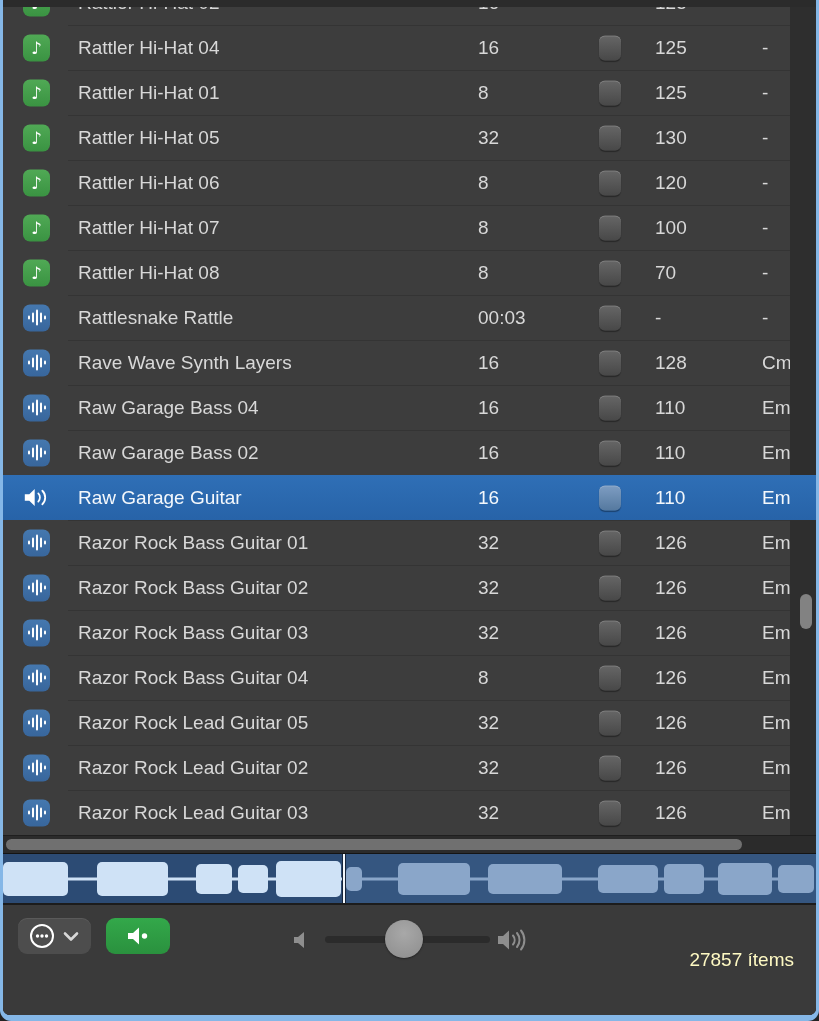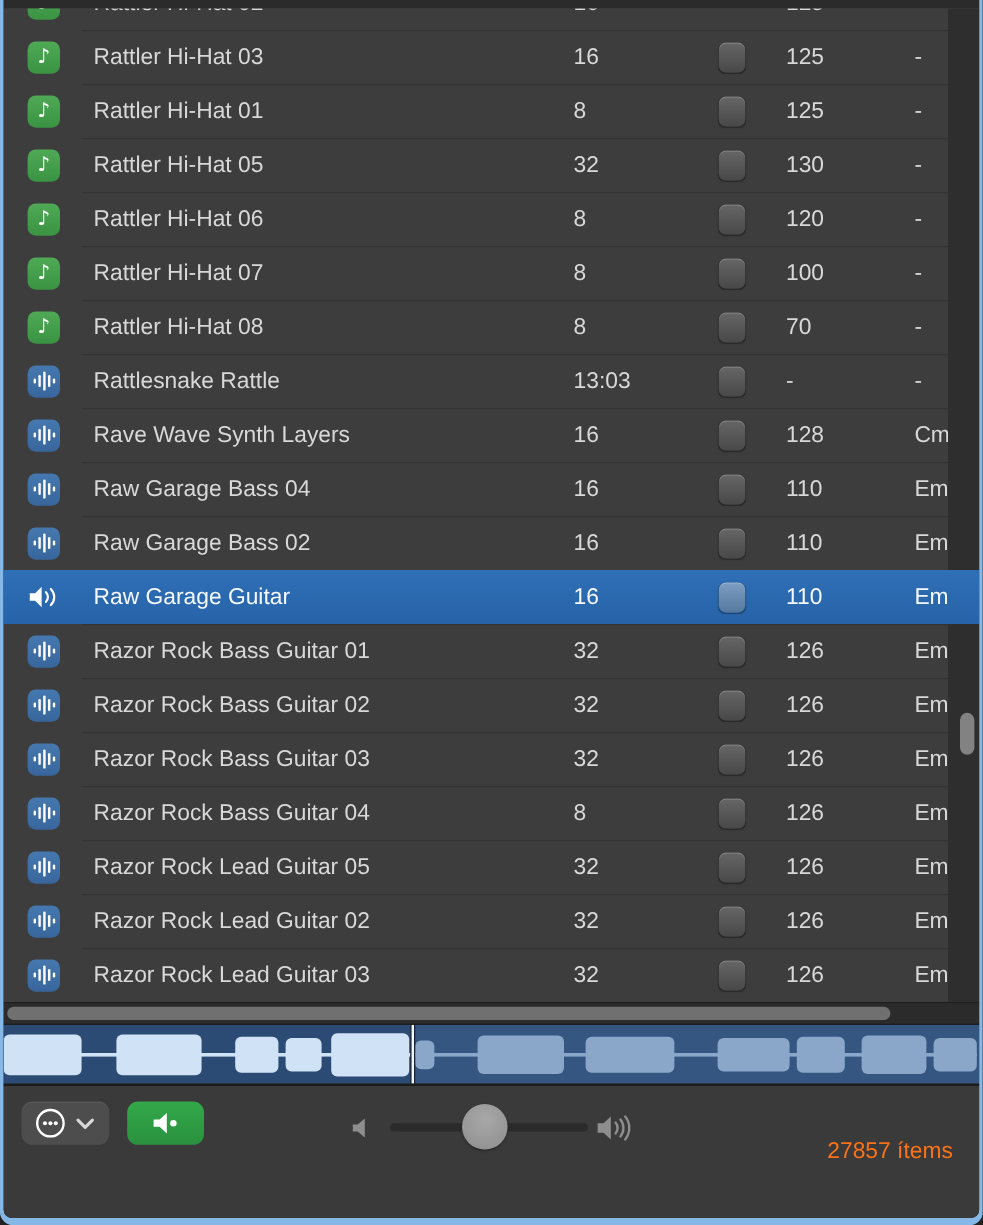--- a/index.html
+++ b/index.html
@@ -68,21 +68,21 @@
                display:flex;align-items:center;justify-content:center;}
   .btn-preview{position:absolute;left:103px;top:13px;width:64px;height:36px;border-radius:9px;
                background:linear-gradient(#33a84a,#2a913e);display:flex;align-items:center;justify-content:center;}
   .spk-quiet{position:absolute;left:290px;top:26px;}
   .vtrack{position:absolute;left:322px;top:31px;width:165px;height:7px;border-radius:4px;background:#2b2b2b;}
   .vthumb-slider{position:absolute;left:381px;top:15px;width:38px;height:38px;border-radius:50%;
                  background:radial-gradient(circle at 50% 35%,#a8a8a8,#8d8d8d);
                  box-shadow:0 1px 2px rgba(0,0,0,.4);}
   .spk-loud{position:absolute;left:494px;top:22px;}
   .items{position:absolute;right:22px;top:50%;transform:translateY(-50%);
-         color:#f97316;font-size:19px;}
+         color:#fef9c3;font-size:19px;}
 </style>
 </head>
 <body>
 
 <div class="window">
   <div class="content">
 
     <div class="topstrip"></div>
 
 
@@ -92,21 +92,21 @@
           <div class="row">
             <span class="ricon note">♪</span>
             <span class="cell c-name">Rattler Hi-Hat 02</span>
             <span class="cell c-beats">16</span>
             <span class="cell c-tempo">125</span>
             <span class="cell c-key">-</span>
           </div>
         </div>
         <div class="row">
           <span class="ricon note">♪</span>
-          <span class="cell c-name">Rattler Hi-Hat 03</span>
+          <span class="cell c-name">Rattler Hi-Hat 04</span>
           <span class="cell c-beats">16</span>
           <span class="cb"></span>
           <span class="cell c-tempo">125</span>
           <span class="cell c-key">-</span>
         </div>
         <div class="row">
           <span class="ricon note">♪</span>
           <span class="cell c-name">Rattler Hi-Hat 01</span>
           <span class="cell c-beats">8</span>
           <span class="cb"></span>
@@ -149,21 +149,21 @@
           <span class="ricon loop">
       <span class="bars">
               <b style="height:4px"></b>
               <b style="height:10px"></b>
               <b style="height:16px"></b>
               <b style="height:10px"></b>
               <b style="height:4px"></b>
             </span>
     </span>
           <span class="cell c-name">Rattlesnake Rattle</span>
-          <span class="cell c-beats">13:03</span>
+          <span class="cell c-beats">00:03</span>
           <span class="cb"></span>
           <span class="cell c-tempo">-</span>
           <span class="cell c-key">-</span>
         </div>
         <div class="row">
           <span class="ricon loop">
       <span class="bars">
               <b style="height:4px"></b>
               <b style="height:10px"></b>
               <b style="height:16px"></b>

